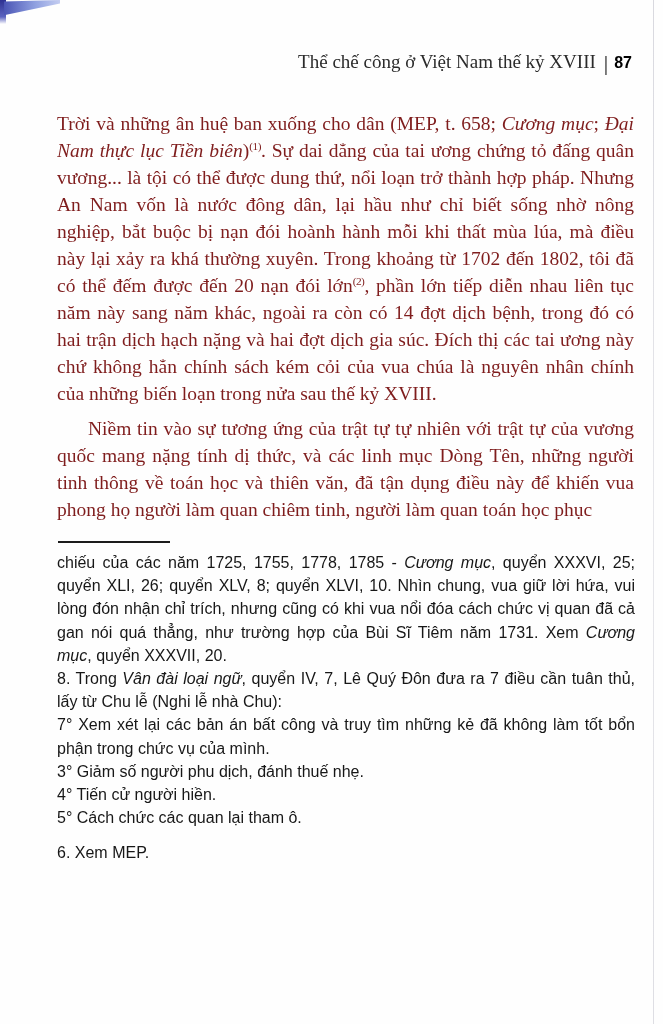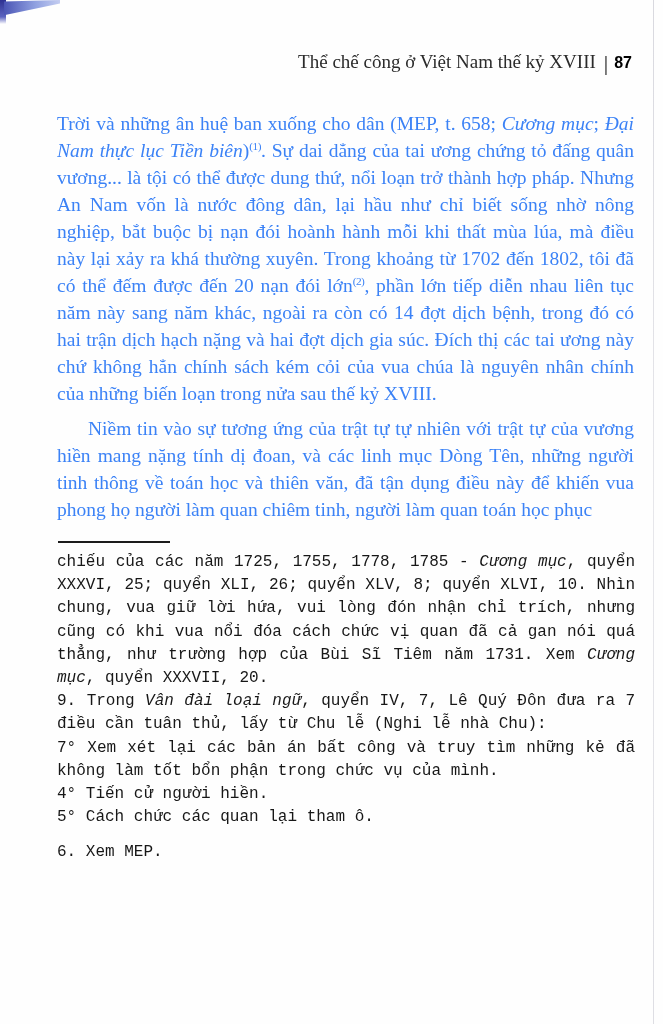--- a/index.html
+++ b/index.html
@@ -40,69 +40,70 @@
     white-space: nowrap;
   }
   .header-sep { display: inline-block; margin: 0 6px 0 8px; font-size: 22px; font-weight: 400; color: #111; vertical-align: -2px; }
   .header-page { font-family: "Liberation Sans", sans-serif; font-weight: bold; font-size: 16px; color: #000; }
 
   .body-text {
     position: absolute; top: 110px; left: 57px; width: 577px; height: 432px;
     overflow: hidden;
     font-size: 19.5px; line-height: 27px;
     text-align: justify;
-    color: #3b82f6;
+    color: #7f1d1d;
   }
   .para { margin: 0; }
   .para-indent { margin-top: 8px; text-indent: 31px; }
 
   .seg-italic { font-style: italic; }
   .seg-sup { vertical-align: super; font-size: 0.58em; line-height: 0; letter-spacing: -0.5px; }
 
   .fn-rule {
     position: absolute; top: 541px; left: 58px; width: 112px;
     border-top: 2px solid #1c1c1c;
   }
 
   .footnotes {
     position: absolute; top: 551px; left: 57px; width: 578px; max-height: 470px;
     overflow: hidden;
     font-family: "Liberation Sans", sans-serif;
     font-size: 16px; line-height: 23.2px;
     text-align: justify;
     color: #171717;
   }
-  .fn { margin: 0; font-family: Liberation Mono, monospace; }
+  .fn { margin: 0; }
   .fn-mep { margin-top: 12px; }
 </style>
 </head>
 <body>
 
 <div class="page">
 
   <div class="pen-mark">
     <div class="pen-mark-bar"></div>
     <div class="pen-mark-wedge"></div>
   </div>
 
   <div class="page-edge"></div>
 
   <header class="running-header">
     <span class="header-title">Thể chế công ở Việt Nam thế kỷ XVIII</span><span class="header-sep">|</span><span class="header-page">87</span>
   </header>
 
   <main class="body-text">
     <p class="para"><span>Trời và những ân huệ ban xuống cho dân (MEP, t. 658; </span><span class="seg-italic">Cương mục</span><span>; </span><span class="seg-italic">Đại Nam thực lục Tiền biên</span><span>)</span><span class="seg-sup">(1)</span><span>. Sự dai dẳng của tai ương chứng tỏ đấng quân vương... là tội có thể được dung thứ, nổi loạn trở thành hợp pháp. Nhưng An Nam vốn là nước đông dân, lại hầu như chỉ biết sống nhờ nông nghiệp, bắt buộc bị nạn đói hoành hành mỗi khi thất mùa lúa, mà điều này lại xảy ra khá thường xuyên. Trong khoảng từ 1702 đến 1802, tôi đã có thể đếm được đến 20 nạn đói lớn</span><span class="seg-sup">(2)</span><span>, phần lớn tiếp diễn nhau liên tục năm này sang năm khác, ngoài ra còn có 14 đợt dịch bệnh, trong đó có hai trận dịch hạch nặng và hai đợt dịch gia súc. Đích thị các tai ương này chứ không hẳn chính sách kém cỏi của vua chúa là nguyên nhân chính của những biến loạn trong nửa sau thế kỷ XVIII.</span></p>
-    <p class="para para-indent"><span>Niềm tin vào sự tương ứng của trật tự tự nhiên với trật tự của vương hiền mang nặng tính dị đoan, và các linh mục Dòng Tên, những người tinh thông về toán học và thiên văn, đã tận dụng điều này để khiến vua phong họ người làm quan chiêm tinh, người làm quan toán học phục</span></p>
+    <p class="para para-indent"><span>Niềm tin vào sự tương ứng của trật tự tự nhiên với trật tự của vương quốc mang nặng tính dị thức, và các linh mục Dòng Tên, những người tinh thông về toán học và thiên văn, đã tận dụng điều này để khiến vua phong họ người làm quan chiêm tinh, người làm quan toán học phục</span></p>
   </main>
 
   <div class="fn-rule"></div>
 
   <section class="footnotes">
     <p class="fn"><span>chiếu của các năm 1725, 1755, 1778, 1785 - </span><span class="seg-italic">Cương mục</span><span>, quyển XXXVI, 25; quyển XLI, 26; quyển XLV, 8; quyển XLVI, 10. Nhìn chung, vua giữ lời hứa, vui lòng đón nhận chỉ trích, nhưng cũng có khi vua nổi đóa cách chức vị quan đã cả gan nói quá thẳng, như trường hợp của Bùi Sĩ Tiêm năm 1731. Xem </span><span class="seg-italic">Cương mục</span><span>, quyển XXXVII, 20.</span></p>
-    <p class="fn"><span>9. Trong </span><span class="seg-italic">Vân đài loại ngữ</span><span>, quyển IV, 7, Lê Quý Đôn đưa ra 7 điều cần tuân thủ, lấy từ Chu lễ (Nghi lễ nhà Chu):</span></p>
+    <p class="fn"><span>8. Trong </span><span class="seg-italic">Vân đài loại ngữ</span><span>, quyển IV, 7, Lê Quý Đôn đưa ra 7 điều cần tuân thủ, lấy từ Chu lễ (Nghi lễ nhà Chu):</span></p>
     <p class="fn"><span>7° Xem xét lại các bản án bất công và truy tìm những kẻ đã không làm tốt bổn phận trong chức vụ của mình.</span></p>
+    <p class="fn"><span>3° Giảm số người phu dịch, đánh thuế nhẹ.</span></p>
     <p class="fn"><span>4° Tiến cử người hiền.</span></p>
     <p class="fn"><span>5° Cách chức các quan lại tham ô.</span></p>
     <p class="fn fn-mep"><span>6. Xem MEP.</span></p>
   </section>
 
 </div>
 
 </body></html>

